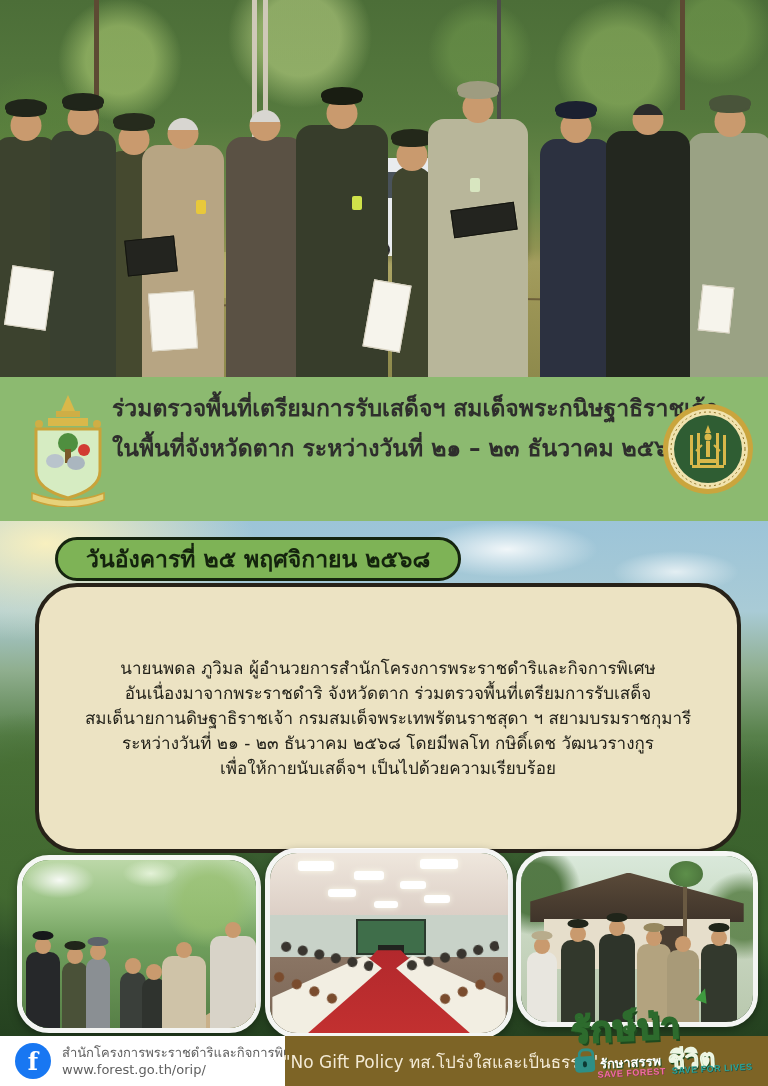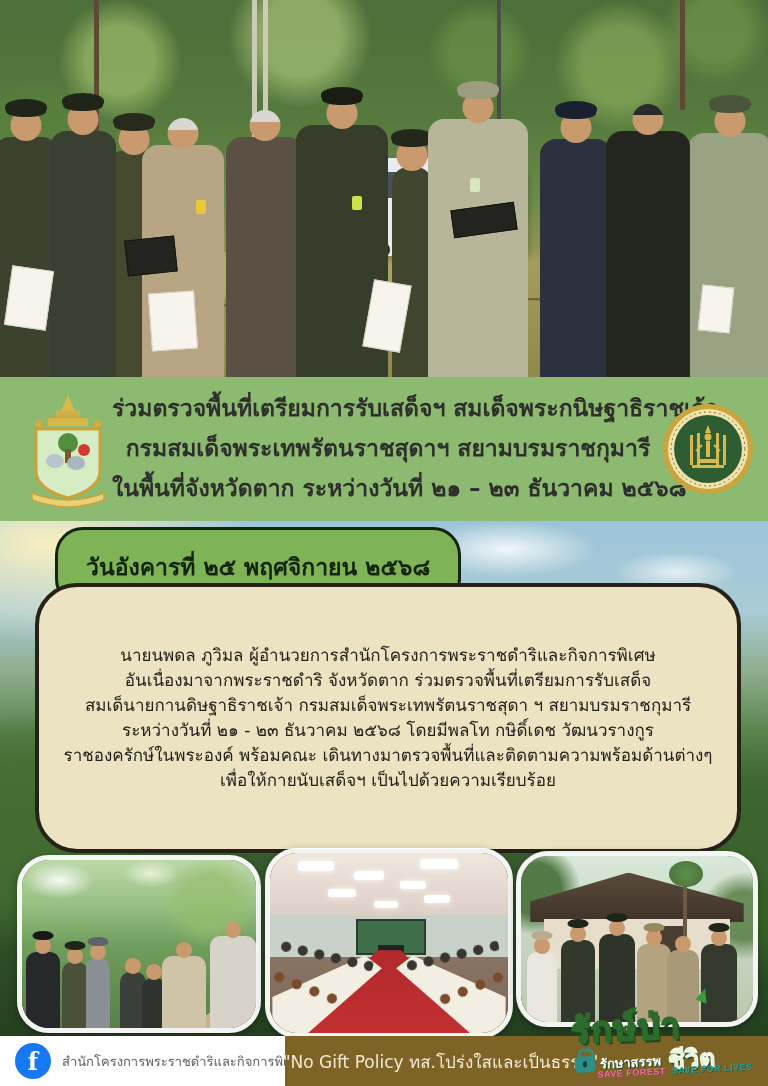--- a/index.html
+++ b/index.html
@@ -63,22 +63,22 @@
 
   
   .lower{position:absolute;top:521px;left:0;width:768px;height:565px;z-index:1;
     background:
       radial-gradient(ellipse 300px 140px at 6% 4%, rgba(253,242,190,.95), rgba(253,242,190,0) 70%),
       radial-gradient(ellipse 130px 40px at 66% 5%, rgba(255,255,255,.85), transparent 70%),
       radial-gradient(ellipse 90px 30px at 88% 9%, rgba(255,255,255,.7), transparent 70%),
       radial-gradient(circle at 4% 55%, rgba(70,110,50,.8) 0 70px, transparent 120px),
       radial-gradient(circle at 98% 60%, rgba(60,100,45,.8) 0 70px, transparent 120px),
       linear-gradient(180deg,#9cc4d8 0,#a9cbd6 90px,#8fae8e 150px,#57804a 215px,#3c6132 300px,#2e4f27 420px,#203a1c 565px);}
-  .date-badge{position:absolute;left:55px;top:6px;background:#7eb356;border:3px solid #15240f;
-    border-radius:28px;padding:19px 28px;font-size:23px;font-weight:bold;color:#14230d;white-space:nowrap;}
+  .date-badge{position:absolute;left:55px;top:16px;background:#7eb356;border:3px solid #15240f;
+    border-radius:28px;padding:1px 28px;font-size:23px;font-weight:bold;color:#14230d;white-space:nowrap;}
   .content-box{position:absolute;left:35px;top:62px;width:698px;height:262px;background:#ece3c3;
     border:4px solid #272218;border-radius:42px;display:flex;flex-direction:column;
     justify-content:center;align-items:center;overflow:hidden;}
   .content-box .line{font-size:17px;line-height:25px;color:#23221a;white-space:nowrap;font-weight:500;}
 
   
   .photo{position:absolute;border:5px solid rgba(255,255,255,.95);border-radius:32px;overflow:hidden;
     box-shadow:0 3px 8px rgba(0,0,0,.35);}
   .photo1{left:17px;top:334px;width:234px;height:168px;}
   .photo2{left:265px;top:327px;width:238px;height:180px;}
@@ -204,21 +204,20 @@
       <path d="M18,36 H82 V78 Q82 96 50 105 Q18 96 18 78 Z" fill="#d6ecc2" stroke="#c9a33a" stroke-width="3"></path>
       <circle cx="50" cy="50" r="10" fill="#4f8f3f"></circle>
       <rect x="47" y="56" width="6" height="14" fill="#7a5a2a"></rect>
       <ellipse cx="37" cy="68" rx="9" ry="7" fill="#b9c4cc"></ellipse>
       <ellipse cx="58" cy="70" rx="9" ry="7" fill="#aab6bf"></ellipse>
       <circle cx="66" cy="57" r="6" fill="#d23b33"></circle>
       <path d="M14,100 Q50 114 86,100 L86,107 Q50 121 14,107 Z" fill="#e7d27a" stroke="#c9a33a" stroke-width="1.5"></path>
     </svg>
     <div class="banner-text">
       <div>ร่วมตรวจพื้นที่เตรียมการรับเสด็จฯ สมเด็จพระกนิษฐาธิราชเจ้า</div>
-      <div>กรมสมเด็จพระเทพรัตนราชสุดาฯ สยามบรมราชกุมารี</div>
       <div>ในพื้นที่จังหวัดตาก ระหว่างวันที่ ๒๑ – ๒๓ ธันวาคม ๒๕๖๘</div>
     </div>
     <svg class="seal-right" viewBox="0 0 92 92">
       <circle cx="46" cy="46" r="45" fill="#caa53d"></circle>
       <circle cx="46" cy="46" r="40" fill="#f1e3ae"></circle>
       <circle cx="46" cy="46" r="34" fill="#2f5d33"></circle>
       <circle cx="46" cy="46" r="37" fill="none" stroke="#8a6f24" stroke-width="1" stroke-dasharray="2 3"></circle>
       <rect x="28" y="32" width="3" height="30" fill="#d9b84a"></rect>
       <rect x="35" y="30" width="3" height="32" fill="#d9b84a"></rect>
       <rect x="54" y="30" width="3" height="32" fill="#d9b84a"></rect>
@@ -233,21 +232,20 @@
   </div>
 
   <div class="lower">
     <div class="date-badge">วันอังคารที่ ๒๕ พฤศจิกายน ๒๕๖๘</div>
 
     <div class="content-box">
       <div class="line">นายนพดล ภูวิมล ผู้อำนวยการสำนักโครงการพระราชดำริและกิจการพิเศษ</div>
       <div class="line">อันเนื่องมาจากพระราชดำริ จังหวัดตาก ร่วมตรวจพื้นที่เตรียมการรับเสด็จ</div>
       <div class="line">สมเด็นายกานดิษฐาธิราชเจ้า กรมสมเด็จพระเทพรัตนราชสุดา ฯ สยามบรมราชกุมารี</div>
       <div class="line">ระหว่างวันที่ ๒๑ - ๒๓ ธันวาคม ๒๕๖๘ โดยมีพลโท กษิดิ์เดช วัฒนวรางกูร</div>
-      <div class="line">ราชองครักษ์ในพระองค์ พร้อมคณะ เดินทางมาตรวจพื้นที่และติดตามความพร้อมด้านต่างๆ</div>
       <div class="line">เพื่อให้กายนับเสด็จฯ เป็นไปด้วยความเรียบร้อย</div>
     </div>
 
     <div class="photo photo1">
       <div class="scene scene1">
         <div class="path1"></div>
         <div class="mfig mcap" style="left:4px;width:34px;height:76px;background:#26282a;--cap:#17181a"></div>
         <div class="mfig mcap" style="left:40px;width:26px;height:66px;background:#4a5138"></div>
         <div class="mfig mcap" style="left:64px;width:24px;height:70px;background:#8a8f93;--cap:#5d636a"></div>
         <div class="mfig" style="left:98px;width:26px;height:56px;background:#3a3f3a"></div>
@@ -291,20 +289,21 @@
         <div class="mfig" style="left:146px;width:32px;height:72px;background:#a89a78"></div>
         <div class="mfig mcap" style="left:180px;width:36px;height:78px;background:#33392d"></div>
       </div>
     </div>
   </div>
 
   <div class="footer-white">
     <div class="fb-circle">f</div>
     <div class="fb-lines">
       <span class="fb-name">สำนักโครงการพระราชดำริและกิจการพิเศษ</span>
+      <span class="fb-url">www.forest.go.th/orip/</span>
     </div>
   </div>
   <div class="footer-brown">
     <span class="policy">"No Gift Policy ทส.โปร่งใสและเป็นธรรม"</span>
   </div>
 
   <div class="campaign">
     <div class="camp-main">รักษ์ป่า</div>
     <div class="sprout"></div>
     <div class="camp-row2">

